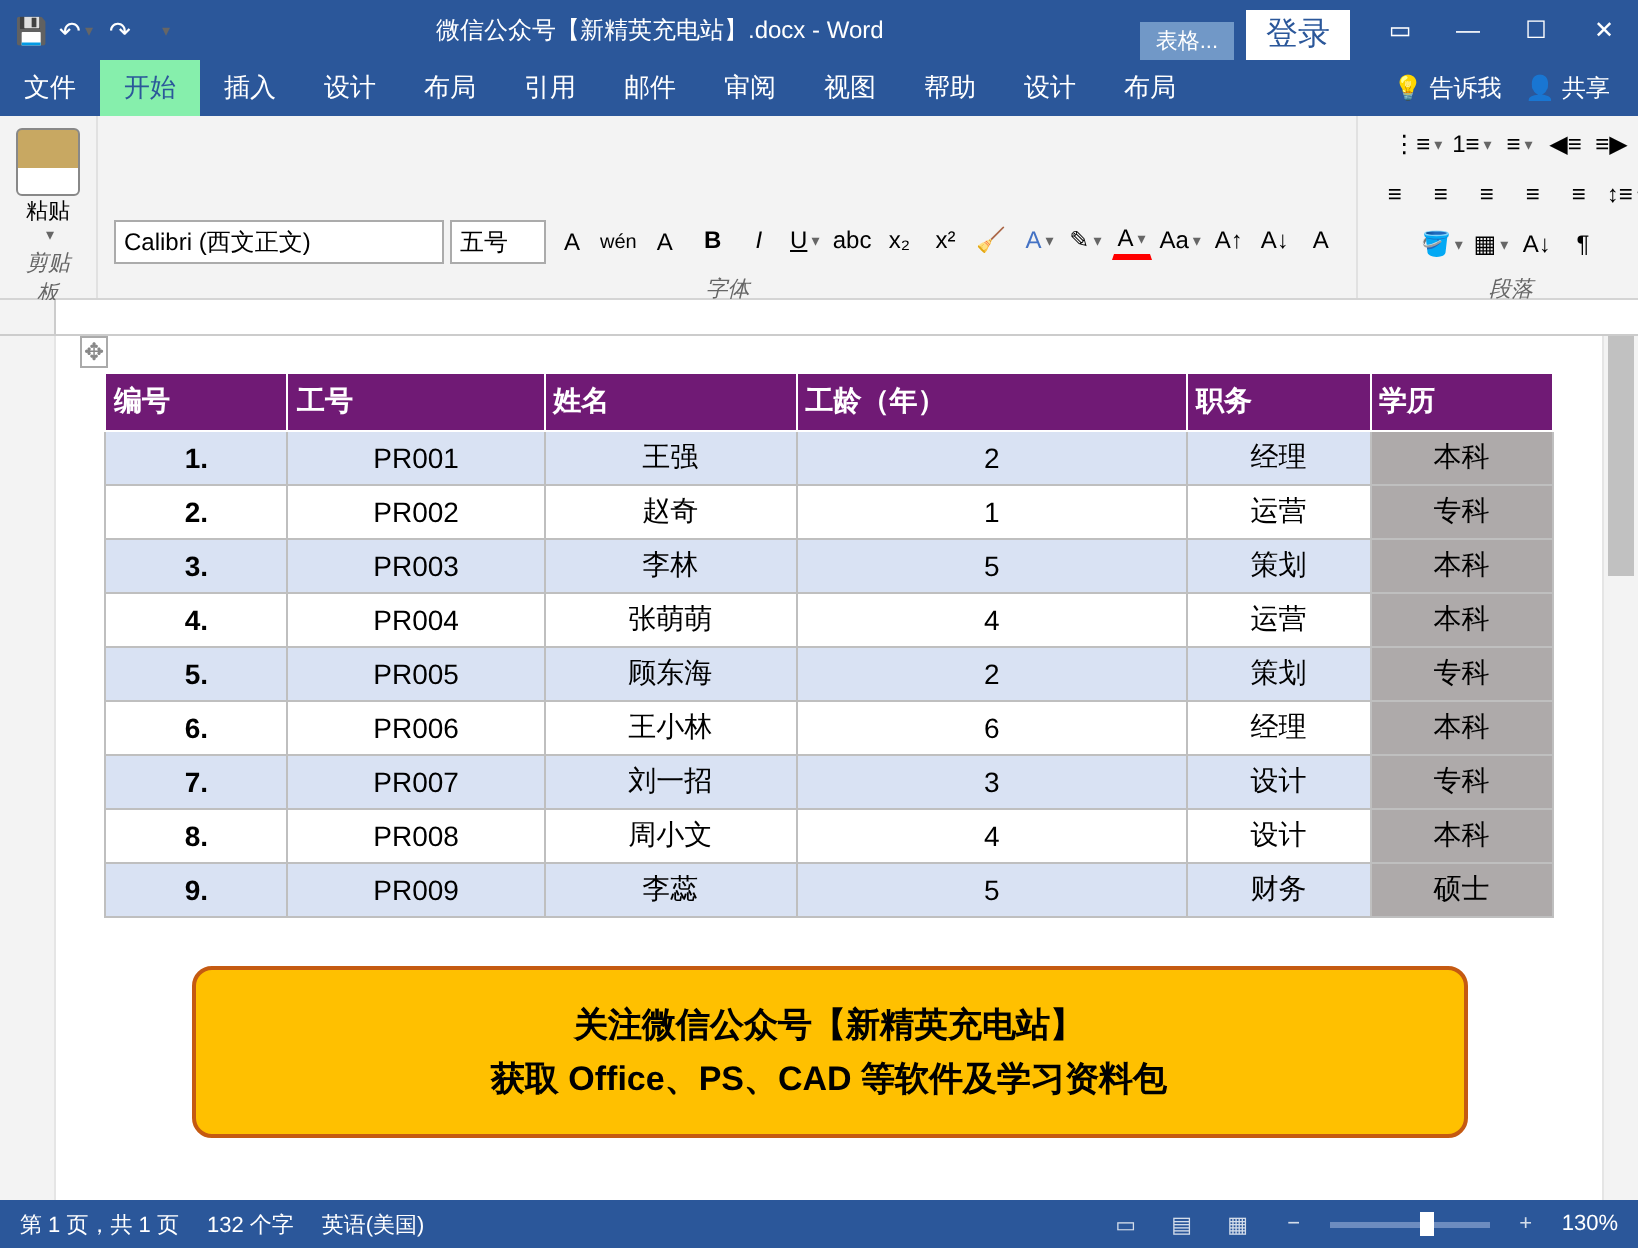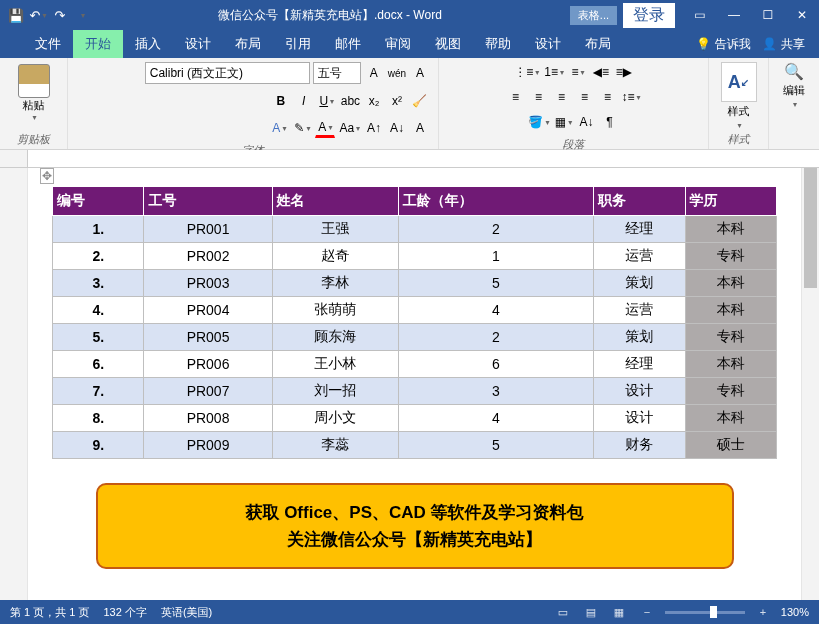--- a/index.html
+++ b/index.html
@@ -1,28 +1,28 @@
 <!DOCTYPE html>
 <html><head>
 <meta charset="utf-8">
 <style>
 *{margin:0;padding:0;box-sizing:border-box;font-family:"Microsoft YaHei","Segoe UI",sans-serif;}
 body{background:#fff;width:819px;height:624px;overflow:hidden;display:flex;flex-direction:column;}
 .titlebar{background:#2b579a;height:30px;display:flex;align-items:center;color:#fff;font-size:12px;}
 .titlebar-left{display:flex;align-items:center;gap:6px;padding-left:8px;}
 .titlebar-icon{width:16px;height:16px;display:inline-flex;align-items:center;justify-content:center;font-size:13px;}
 .titlebar-center{flex:1;text-align:center;}
-.titlebar-right{display:flex;align-items:center;gap:0;}
+.titlebar-right{display:flex;align-items:flex-end;gap:0;}
 .tabs-marker{background:#7198c7;padding:2px 8px;font-size:11px;margin-right:6px;color:#fff;}
 .login-btn{background:#fff;color:#2b579a;padding:2px 10px;font-size:16px;margin-right:8px;}
 .win-btns{display:flex;gap:0;}
 .win-btn{width:34px;height:30px;display:flex;align-items:center;justify-content:center;font-size:12px;}
 .ribbon-tabs{background:#2b579a;height:28px;display:flex;align-items:center;color:#fff;font-size:13px;}
 .ribbon-tab{padding:0 12px;height:28px;display:flex;align-items:center;cursor:pointer;}
-.ribbon-tab.file{background:#2b579a;margin-left:23px;}
+.ribbon-tab.file{background:#2b579a;}
 .ribbon-tab.active{background:#86efac;color:#2b579a;}
 .ribbon-tab.context{color:#fff;}
 .ribbon-right{margin-left:auto;display:flex;align-items:center;gap:12px;padding-right:14px;font-size:12px;}
 .ribbon{background:#f3f3f3;border-bottom:1px solid #d4d4d4;height:92px;display:flex;font-size:12px;}
 .ribbon-group{border-right:1px solid #e1e1e1;padding:4px 8px 2px;display:flex;flex-direction:column;justify-content:space-between;}
 .ribbon-group-label{text-align:center;font-size:11px;color:#666;padding-top:2px;font-style:italic;}
 .ribbon-group-body{flex:1;display:flex;align-items:center;gap:4px;}
 .clipboard-body{flex-direction:column;align-items:center;gap:0;}
 .paste-icon{width:32px;height:34px;background:linear-gradient(#c8a862,#c8a862 60%,#fff 60%);border:1px solid #888;border-radius:3px;position:relative;margin-top:2px;}
 .font-row{display:flex;gap:3px;margin-bottom:3px;align-items:center;}
@@ -102,21 +102,21 @@
 <div class="ribbon">
   <div class="ribbon-group" style="width:68px;">
     <div class="ribbon-group-body clipboard-body">
       <div class="paste-icon"></div>
       <div style="font-size:11px;">粘贴</div>
       <div class="dd">▾</div>
     </div>
     <div class="ribbon-group-label">剪贴板</div>
   </div>
   <div class="ribbon-group" style="flex:1.4;">
-    <div class="ribbon-group-body" style="flex-direction:column;align-items:flex-end;">
+    <div class="ribbon-group-body" style="flex-direction:row;align-items:flex-start;margin-top:48px;">
       <div class="font-row">
         <input class="font-select" style="flex: 1 1 0%;" value="Calibri (西文正文)">
         <input class="font-select" style="width: 48px;" value="五号">
         <span class="btn-sm">A</span>
         <span class="btn-sm" style="font-size:10px;">wén</span>
         <span class="btn-sm">A</span>
       </div>
       <div class="font-row">
         <span class="btn-sm">
             <b>B</b>
@@ -278,22 +278,22 @@
             <td class="num">9.</td>
             <td>PR009</td>
             <td>李蕊</td>
             <td>5</td>
             <td>财务</td>
             <td class="edu">硕士</td>
           </tr>
         </tbody>
     </table>
     <div class="promo">
+      <div class="promo-line">关注微信公众号【新精英充电站】</div>
       <div class="promo-line">获取 Office、PS、CAD 等软件及学习资料包</div>
-      <div class="promo-line">关注微信公众号【新精英充电站】</div>
     </div>
   </div>
   <div class="vscroll">
     <div class="vscroll-thumb"></div>
   </div>
 </div>
 
 <div class="statusbar">
   <span>第 1 页，共 1 页</span>
   <span>132 个字</span>

